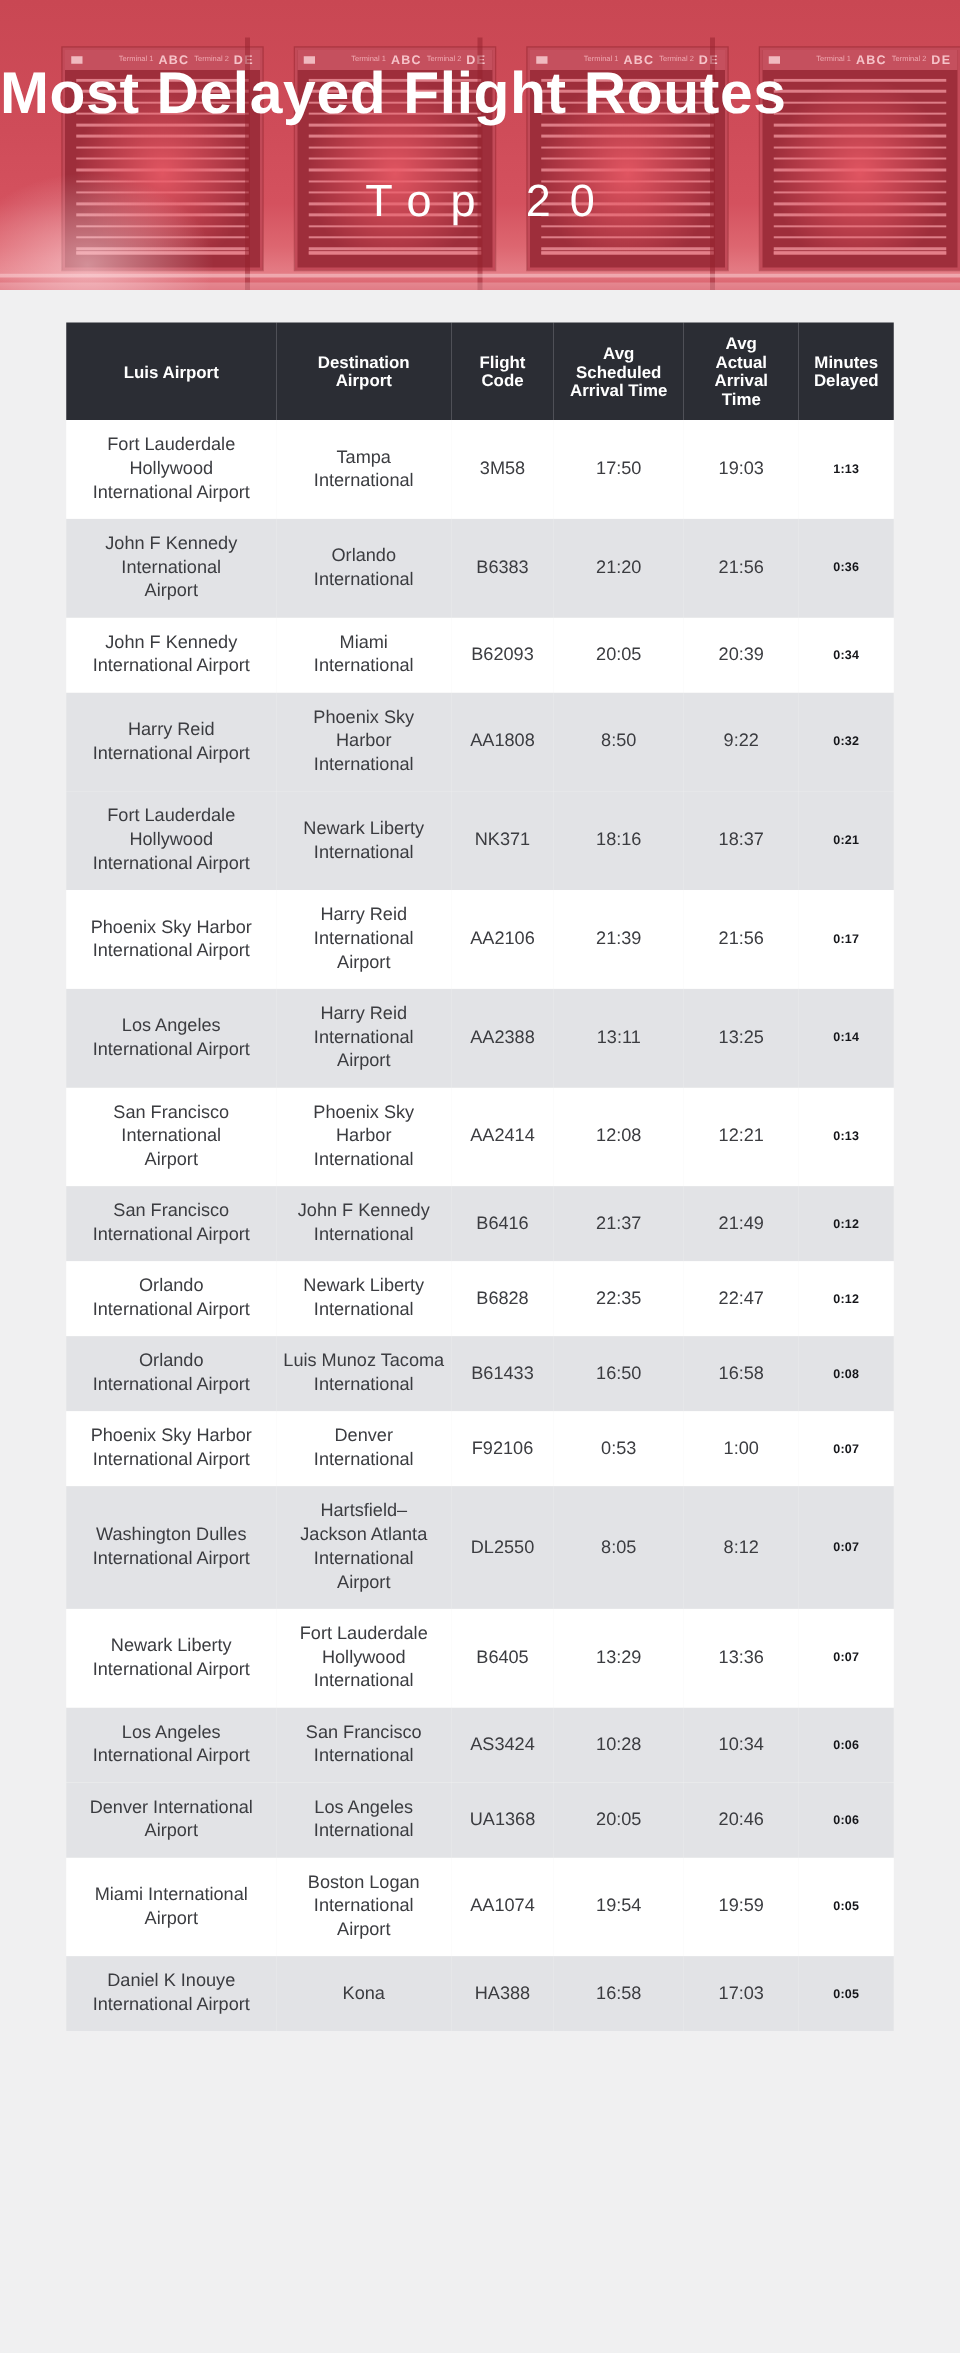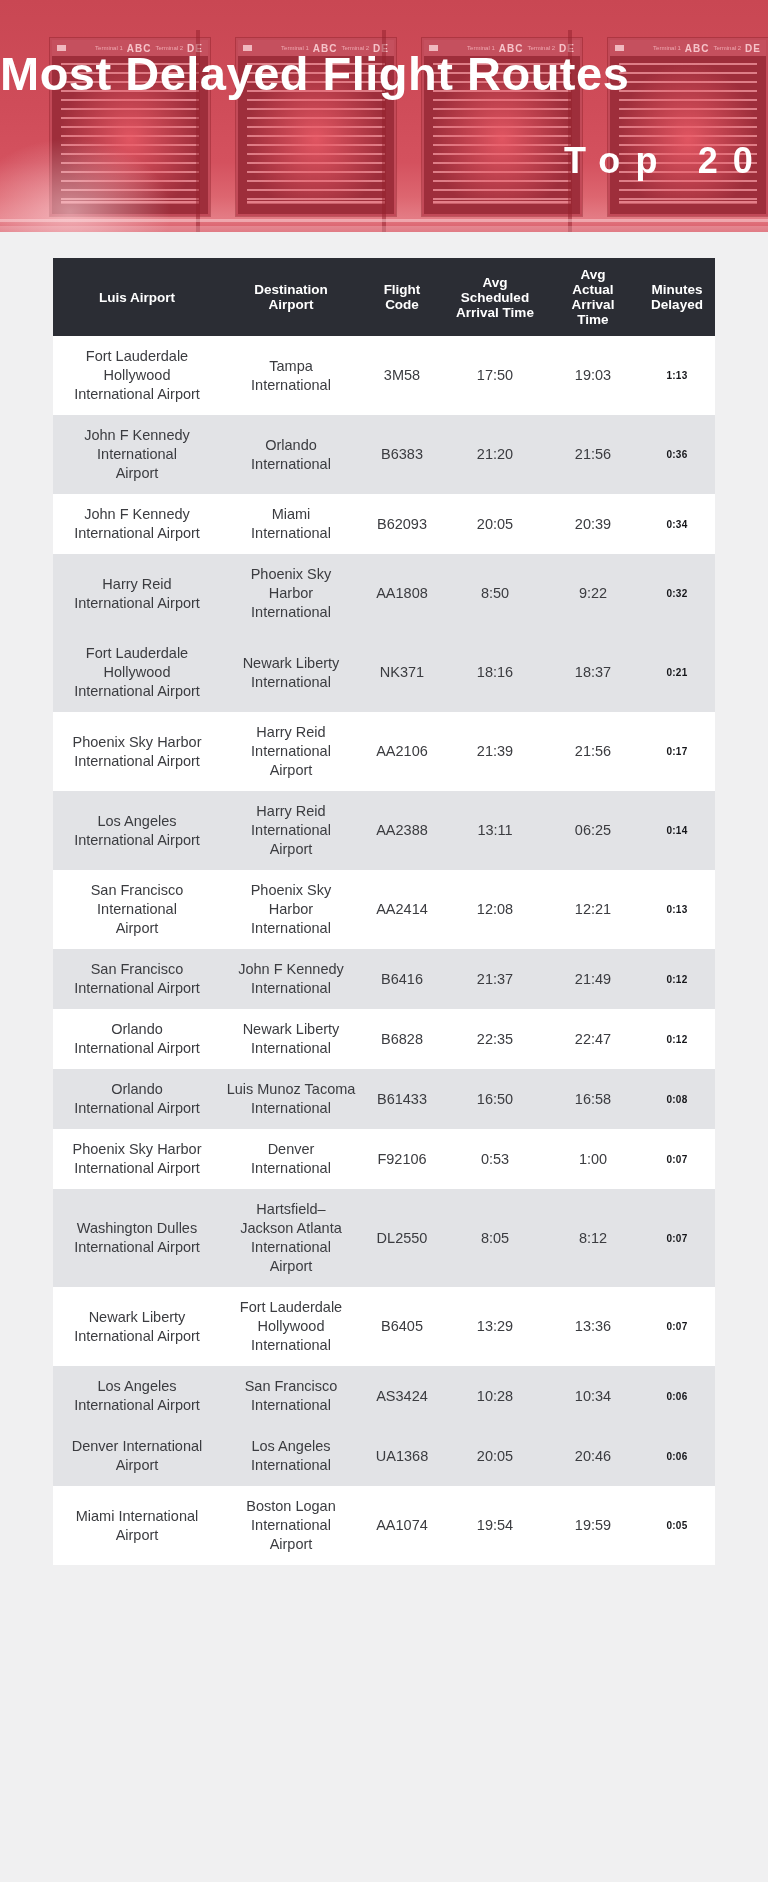--- a/index.html
+++ b/index.html
@@ -69,22 +69,22 @@
   }
   .banner-title {
     position: absolute; top: 46px; left: 0; right: 0;
     text-align: left;
     font-size: 47px; font-weight: 700; color: #ffffff;
     letter-spacing: 0.5px;
     z-index: 3;
   }
   .banner-subtitle {
     position: absolute; top: 140px; left: 0; right: 0;
-    text-align: right;
-    font-size: 36px; font-weight: 700; color: #ffffff;
+    text-align: center;
+    font-size: 36px; font-weight: 400; color: #ffffff;
     letter-spacing: 0.42em; text-indent: 0.42em;
     z-index: 3;
   }
 
   
   .table-wrap { width: 662px; margin: 26px auto 0 auto; }
   table {
     width: 662px; border-collapse: collapse; table-layout: fixed;
   }
   thead th {
@@ -259,21 +259,21 @@
     <td class="delay">0:17</td>
   </tr>
         <tr class="alt">
     <td>Los Angeles
 International Airport</td>
     <td>Harry Reid
 International
 Airport</td>
     <td>AA2388</td>
     <td>13:11</td>
-    <td>06:25</td>
+    <td>13:25</td>
     <td class="delay">0:14</td>
   </tr>
         <tr>
     <td>San Francisco
 International
 Airport</td>
     <td>Phoenix Sky
 Harbor
 International</td>
     <td>AA2414</td>
@@ -368,15 +368,24 @@
     <td>Miami International
 Airport</td>
     <td>Boston Logan
 International
 Airport</td>
     <td>AA1074</td>
     <td>19:54</td>
     <td>19:59</td>
     <td class="delay">0:05</td>
   </tr>
+        <tr class="alt">
+    <td>Daniel K Inouye
+International Airport</td>
+    <td>Kona</td>
+    <td>HA388</td>
+    <td>16:58</td>
+    <td>17:03</td>
+    <td class="delay">0:05</td>
+  </tr>
       </tbody>
   </table>
 </div>
 
 </body></html>

